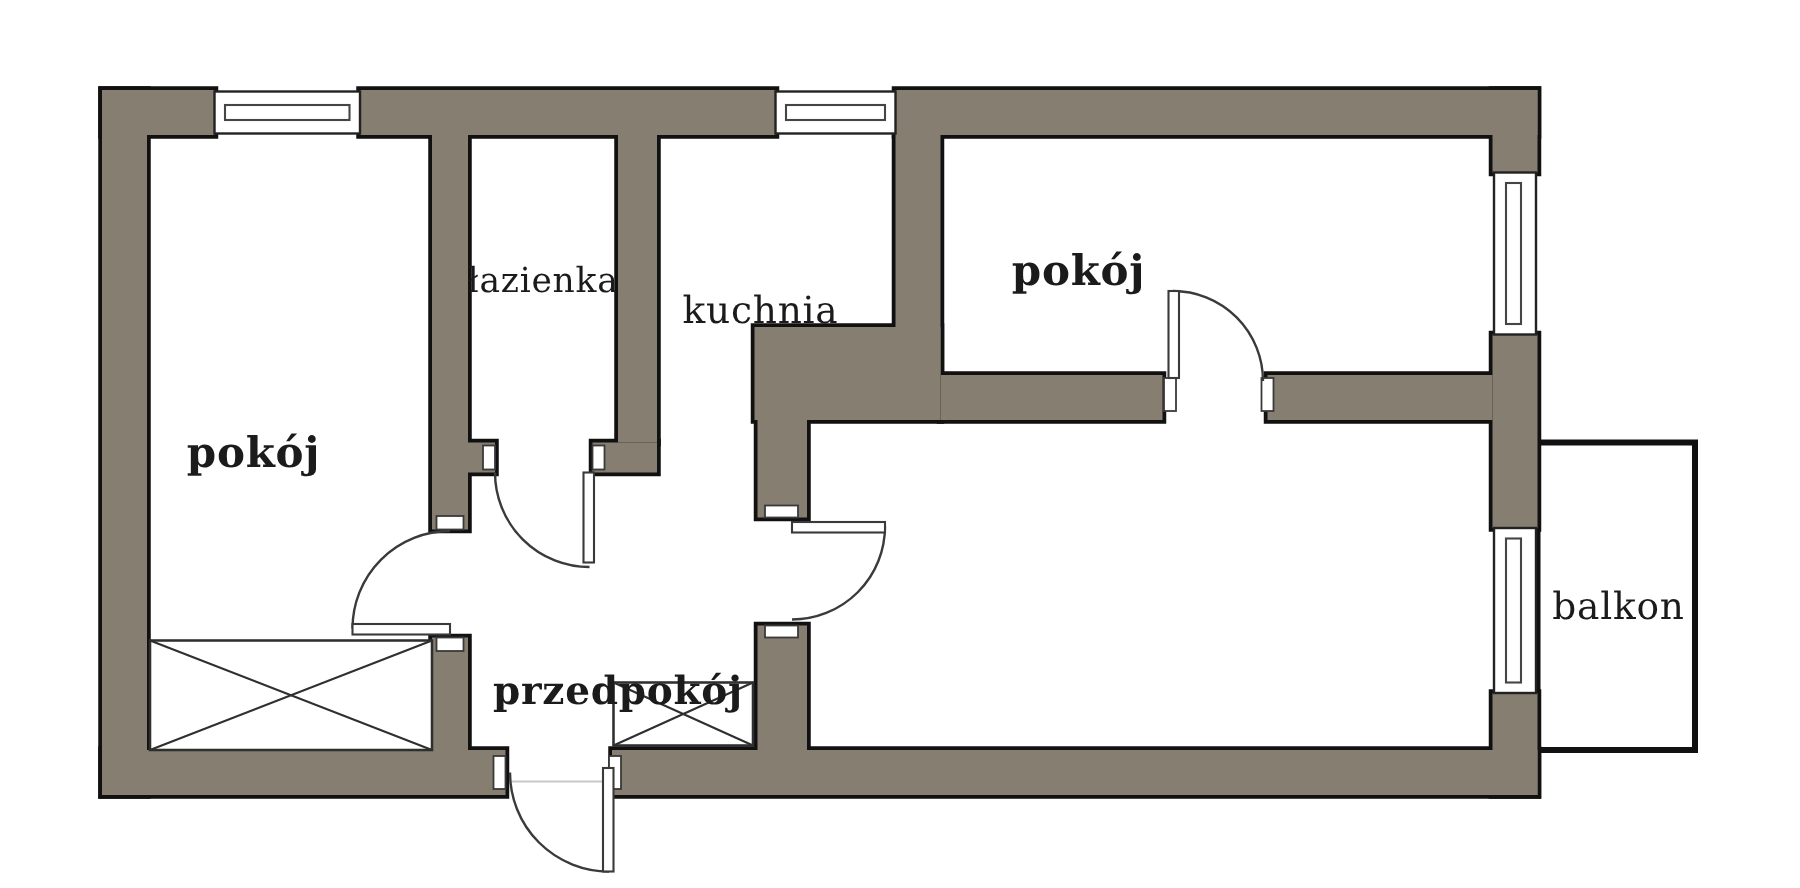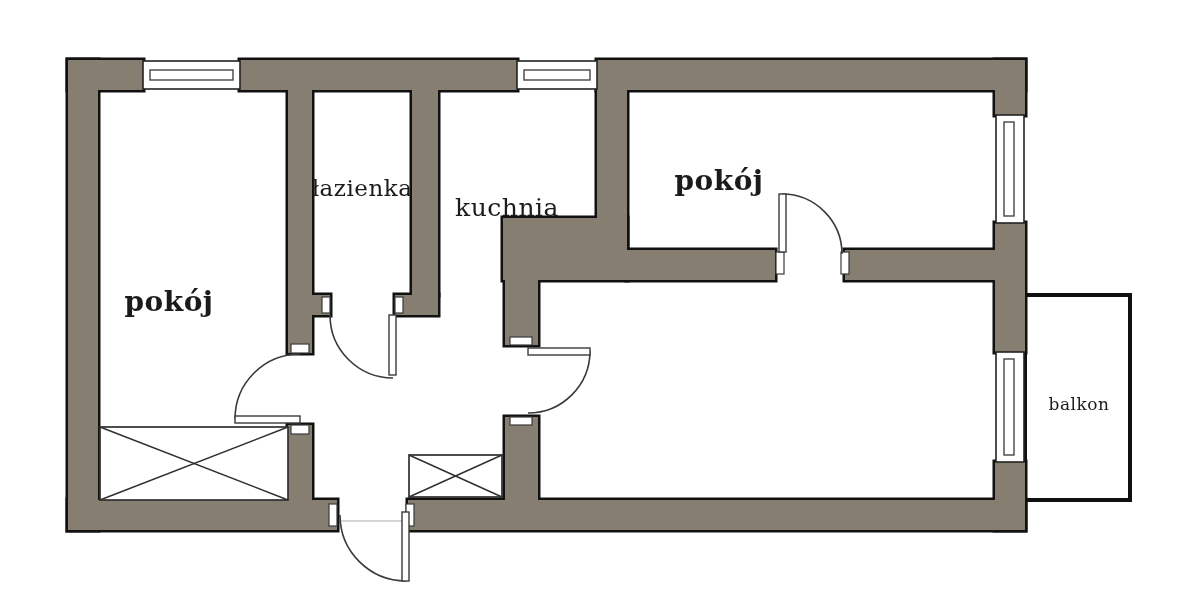--- a/index.html
+++ b/index.html
@@ -126,14 +126,15 @@
       <rect class="cap" x="841" y="252" width="8" height="22"></rect>
       <path class="swing" d="M 782 194 A 60 60 0 0 1 842 254"></path>
       <rect class="leaf" x="779" y="194" width="7" height="58"></rect>
     </g>
   </svg>
 
   <div class="room-label bold" style="left:169px;top:274px;font-size:28px;">pokój</div>
   <div class="room-label" style="left:362px;top:188px;font-size:23px;">łazienka</div>
   <div class="room-label" style="left:507px;top:165px;font-size:25px;margin-top:42px;">kuchnia</div>
   <div class="room-label bold" style="left:719px;top:153px;font-size:28px;">pokój</div>
-  <div class="room-label" style="left:1079px;top:404px;font-size:17px;">balkon</div>
+  <div class="room-label bold" style="left:412px;top:433px;font-size:26px;">przedpokój</div>
+  <div class="room-label" style="left:1079px;top:404px;font-size:25px;">balkon</div>
 </div>
 
 </body></html>

